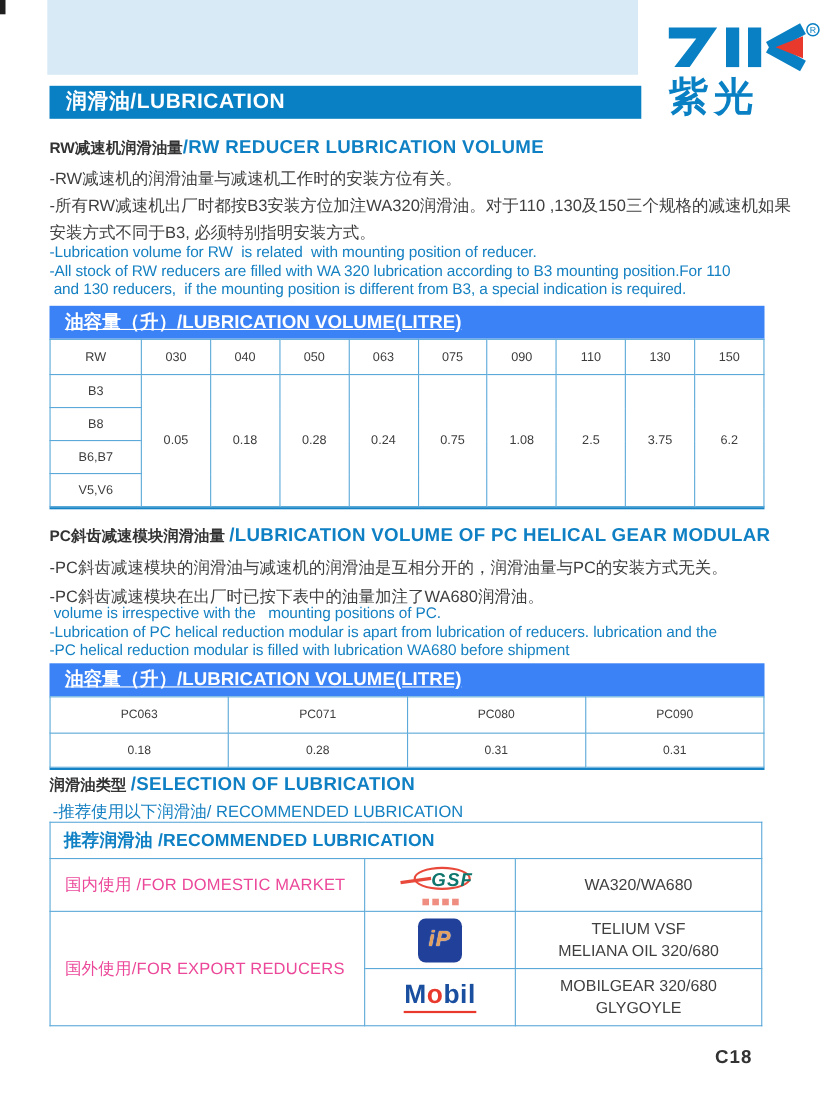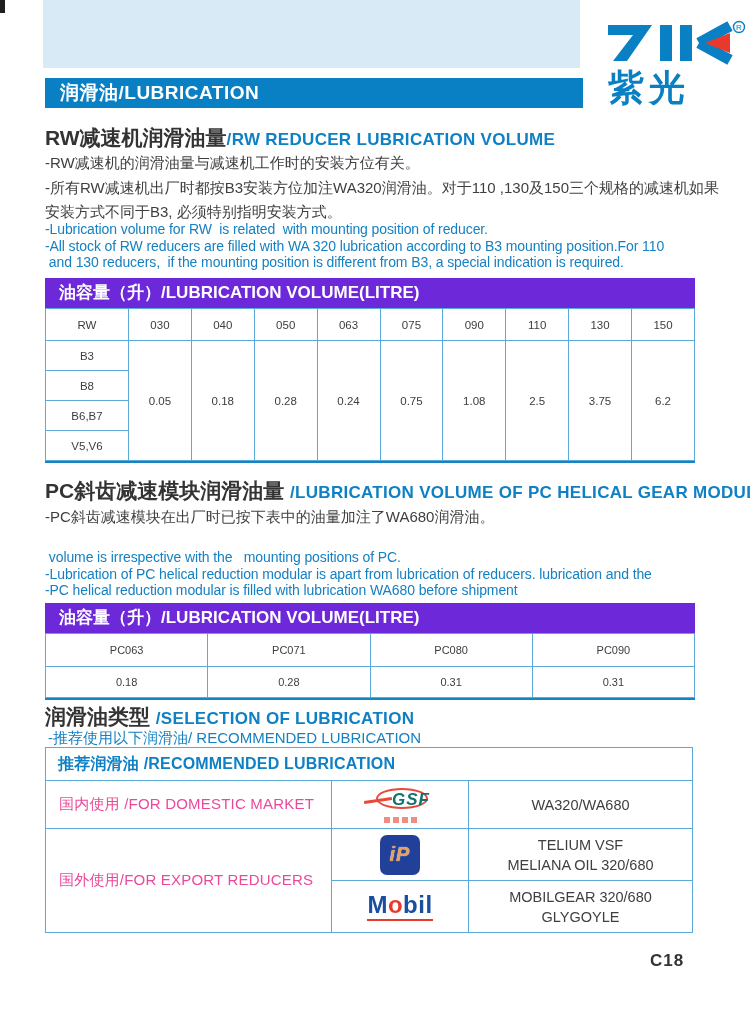--- a/index.html
+++ b/index.html
@@ -14,31 +14,31 @@
     position:absolute;left:45px;top:78px;width:538px;height:30px;background:#0a80c4;
     color:#ffffff;font-weight:bold;font-size:19px;line-height:30px;padding-left:15px;
     box-sizing:border-box;letter-spacing:.5px;
   }
   
   .brand{position:absolute;left:606px;top:20px;width:140px;}
   .brand svg{display:block;}
   .brand-cn{font-size:36px;font-weight:800;color:#0a80c4;letter-spacing:5px;line-height:1.1;margin-top:2px;margin-left:2px;}
   
   .sec-h{position:absolute;left:45px;white-space:nowrap;font-size:17px;}
-  .sec-h .cn{color:#333333;font-weight:600;font-size:21px;}
+  .sec-h .cn{color:#333333;font-weight:600;font-size:14px;}
   .sec-h .en{color:#0f80c4;font-weight:bold;letter-spacing:.3px;}
   
   .para{position:absolute;left:45px;width:660px;}
   .para div{white-space:pre;}
   .cn-para{font-size:15px;line-height:24.5px;color:#3f3f3f;}
   .en-para{font-size:14px;line-height:16.6px;color:#1580c2;letter-spacing:-0.1px;}
   .blue-line{position:absolute;left:48px;font-size:15px;color:#1580c2;white-space:nowrap;}
   
   .tbl-block{position:absolute;left:45px;width:650px;}
-  .tbl-bar{height:30px;background:#6d28d9;color:#ffffff;font-weight:bold;font-size:17px;line-height:30px;padding-left:14px;box-sizing:border-box;}
+  .tbl-bar{height:30px;background:#3b82f6;color:#ffffff;font-weight:bold;font-size:17px;line-height:30px;padding-left:14px;box-sizing:border-box;text-decoration:underline;}
   .twrap{border-bottom:2px solid #1583c5;}
   table.dtable{width:100%;border-collapse:collapse;table-layout:fixed;background:#ffffff;}
   table.dtable td{border:1px solid #5ba9d9;text-align:center;vertical-align:middle;color:#3d3d3d;padding:0;}
   .t1 td{font-size:11.5px;height:29px;}
   .t1 tr.hrow td{height:31px;}
   .t2 td{font-size:11px;}
   .t2 tr.hrow td{height:32px;}
   .t2 tr.vrow td{height:30px;}
   .t3 td{font-size:14px;}
   .t3 .t3head{height:32px;text-align:left;padding-left:12px;color:#0f80c4;font-weight:bold;font-size:16px;letter-spacing:.2px;}
@@ -156,20 +156,21 @@
           </tr>
         </tbody>
       </table>
     </div>
   </div>
 
   <div class="sec-h" style="top:477px;">
     <span class="cn">PC斜齿减速模块润滑油量 </span><span class="en">/LUBRICATION VOLUME OF PC HELICAL GEAR MODULAR</span>
   </div>
   <div class="para cn-para" style="top:504px;line-height:25.5px;">
+    <div>-PC斜齿减速模块的润滑油与减速机的润滑油是互相分开的，润滑油量与PC的安装方式无关。</div>
     <div>-PC斜齿减速模块在出厂时已按下表中的油量加注了WA680润滑油。</div>
   </div>
   <div class="para en-para" style="top:549px;">
     <div> volume is irrespective with the   mounting positions of PC.</div>
     <div>-Lubrication of PC helical reduction modular is apart from lubrication of reducers. lubrication and the</div>
     <div>-PC helical reduction modular is filled with lubrication WA680 before shipment</div>
   </div>
 
   <div class="tbl-block" style="top:603px;">
     <div class="tbl-bar">油容量（升）/LUBRICATION VOLUME(LITRE)</div>

